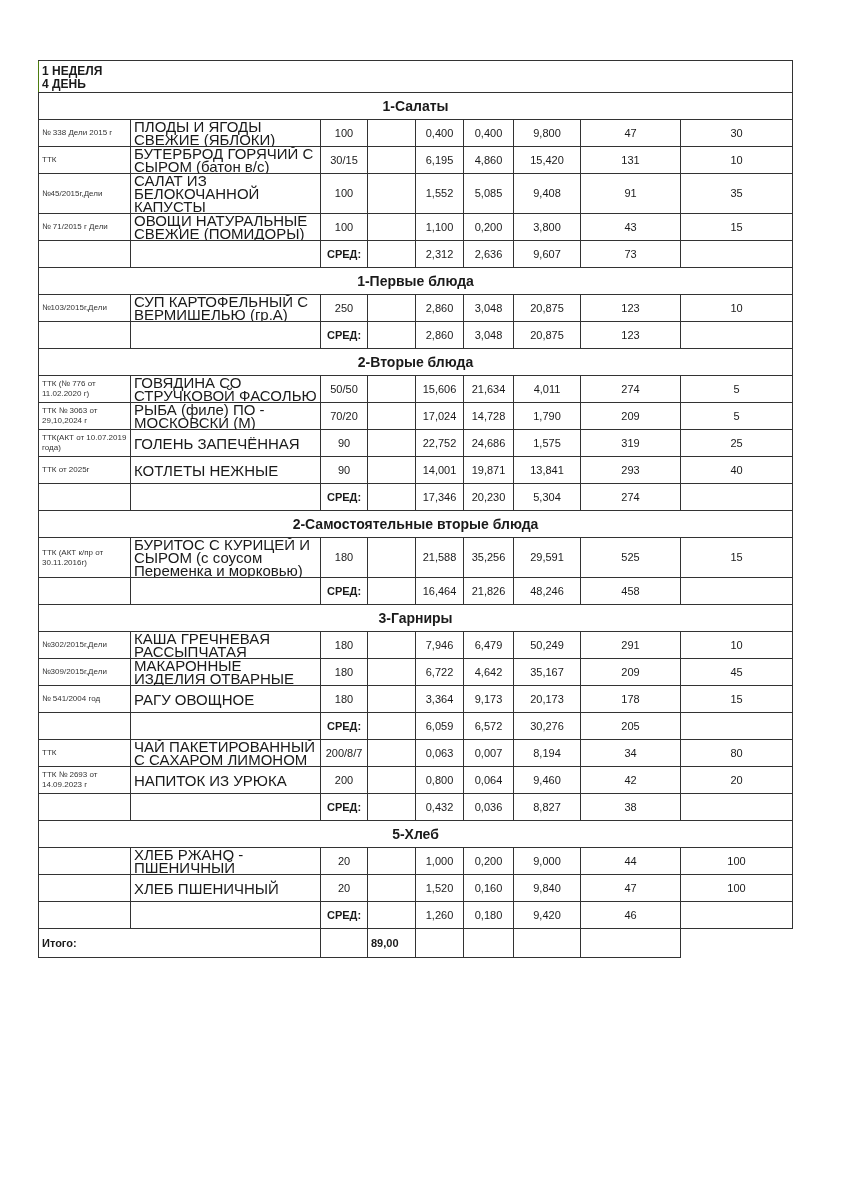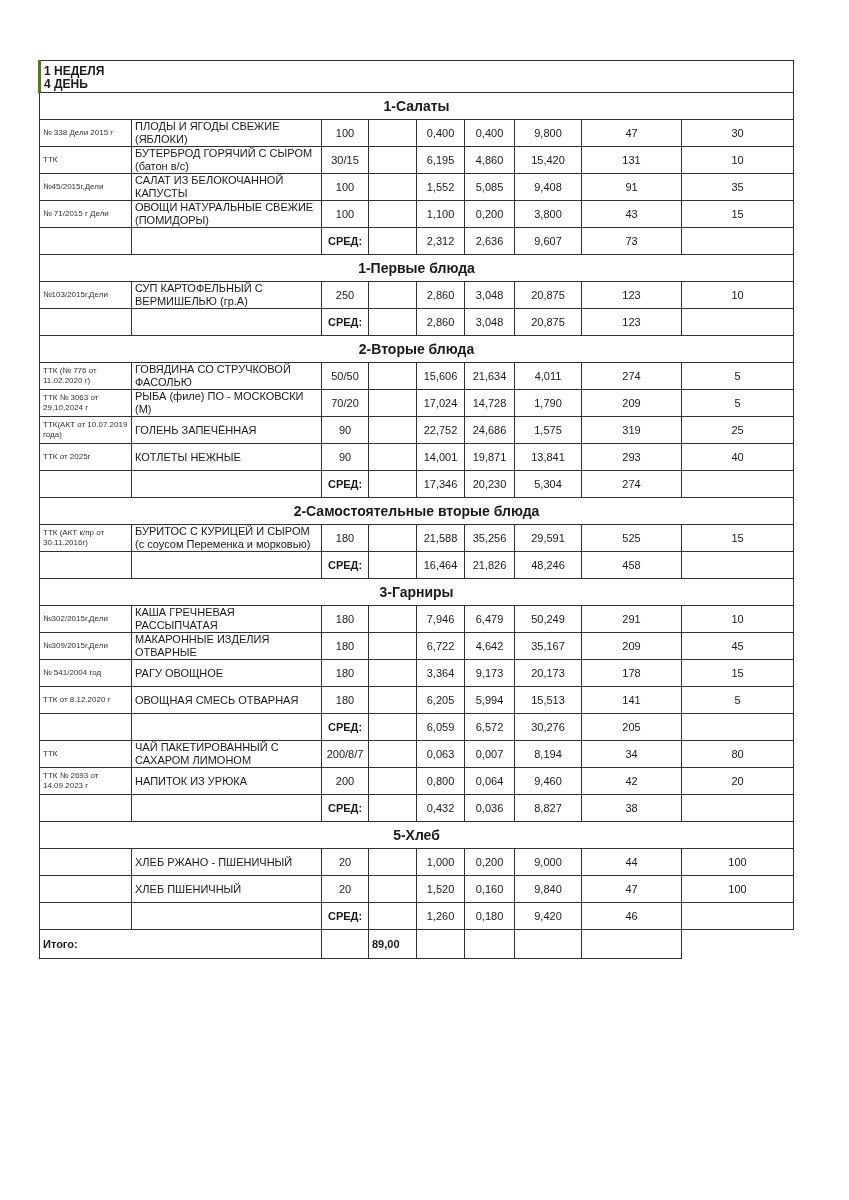--- a/index.html
+++ b/index.html
@@ -3,25 +3,25 @@
 <meta charset="utf-8">
 <style>
   html, body { margin:0; padding:0; background:#fff; }
   body { width:849px; height:1200px; position:relative; overflow:hidden;
          font-family:"Liberation Sans", sans-serif; color:#1a1a1a; }
   .sheet { position:absolute; left:38px; top:60px; }
   table { border-collapse:collapse; table-layout:fixed; }
   td { border:1px solid #333; padding:0 3px; font-size:11px; line-height:13px;
        vertical-align:middle; overflow:hidden; }
   td.src { font-size:8px; line-height:10px; color:#333; }
-  td.name { font-size:11px; line-height:13px; }
+  td.name { font-size:15px; line-height:13px; }
   td.c { text-align:center; }
   td.r { text-align:left; }
   td.b { font-weight:bold; }
-  tr.head td { border:none; border-left:3px solid #4d7c0f; border-right:1px solid #333; font-weight:bold; font-size:12px; line-height:13px; }
+  tr.head td { border:none; border-left:1px solid #4d7c0f; border-right:1px solid #333; font-weight:bold; font-size:12px; line-height:13px; }
   tr.head.h1 td { border-top:1px solid #333; padding-top:4px; }
   tr.head.h2 td { border-bottom:1px solid #333; padding-bottom:1px; text-decoration:none; }
   tr.sec td { text-align:center; font-weight:bold; font-size:14px; height:26px; }
   tr.item td { height:26px; }
   tr.avg td { height:26px; }
   tr.total td { height:28px; }
   td.empty-right { border:none; }
 </style>
 </head>
 <body>
@@ -241,31 +241,20 @@
           <td class="src">№ 541/2004 год</td>
           <td class="name">РАГУ ОВОЩНОЕ</td>
           <td class="c">180</td>
           <td></td>
           <td class="c">3,364</td>
           <td class="c">9,173</td>
           <td class="c">20,173</td>
           <td class="c">178</td>
           <td class="c">15</td>
         </tr>
-        <tr class="item">
-          <td class="src">ТТК от 8.12.2020 г</td>
-          <td class="name">ОВОЩНАЯ СМЕСЬ ОТВАРНАЯ</td>
-          <td class="c">180</td>
-          <td></td>
-          <td class="c">6,205</td>
-          <td class="c">5,994</td>
-          <td class="c">15,513</td>
-          <td class="c">141</td>
-          <td class="c">5</td>
-        </tr>
         <tr class="avg">
           <td></td>
           <td></td>
           <td class="c b">СРЕД:</td>
           <td></td>
           <td class="c">6,059</td>
           <td class="c">6,572</td>
           <td class="c">30,276</td>
           <td class="c">205</td>
           <td></td>

